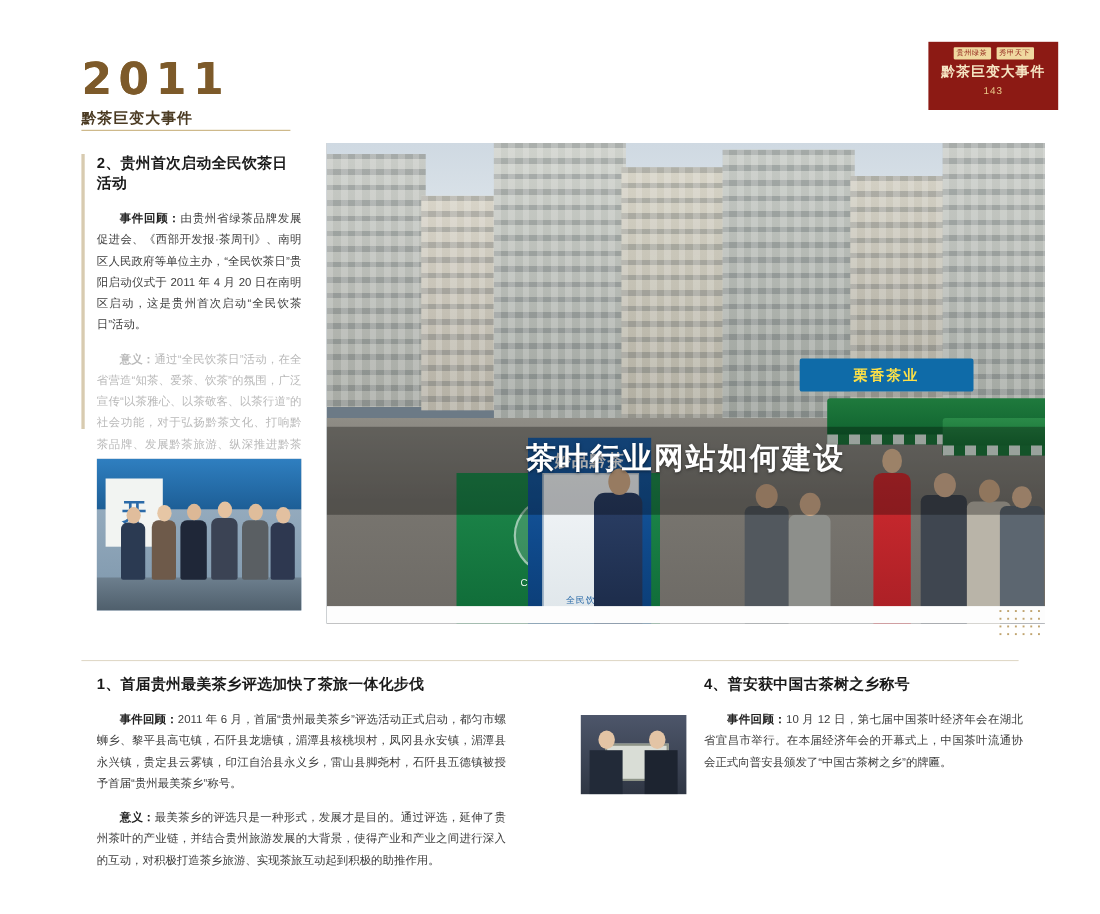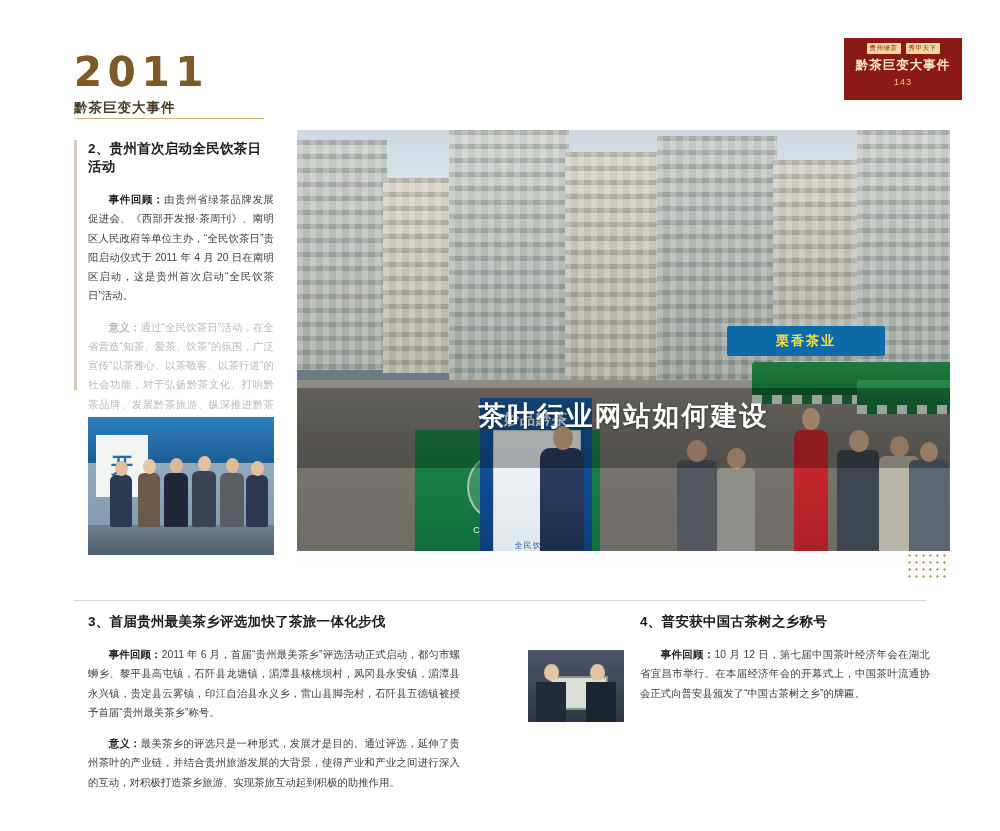--- a/index.html
+++ b/index.html
@@ -458,21 +458,21 @@
     <div class="head sh" style="left:110px; top:39px; width:13px; height:15px; background:#e4c2a0;"></div>
     <div class="sh person" style="left:132px; top:56px; width:24px; height:54px; background:#5a5f63;"></div>
     <div class="head sh" style="left:138px; top:41px; width:13px; height:15px; background:#dfbd9b;"></div>
     <div class="sh person" style="left:158px; top:58px; width:22px; height:52px; background:#2e3850;"></div>
     <div class="head sh" style="left:163px; top:44px; width:13px; height:15px; background:#e2c0a0;"></div>
   </div>
 
   <div class="divider"></div>
 
   <div class="sec3">
-    <div class="sec-title">3、首届贵州最美茶乡评选加快了茶旅一体化步伐</div>
+    <div class="sec-title">1、首届贵州最美茶乡评选加快了茶旅一体化步伐</div>
     <p class="para">
       <span class="lead">事件回顾：</span><span>2011 年 6 月，首届“贵州最美茶乡”评选活动正式启动，都匀市螺蛳乡、黎平县高屯镇，石阡县龙塘镇，湄潭县核桃坝村，凤冈县永安镇，湄潭县永兴镇，贵定县云雾镇，印江自治县永义乡，雷山县脚尧村，石阡县五德镇被授予首届“贵州最美茶乡”称号。</span>
     </p>
     <p class="para">
       <span class="lead">意义：</span><span>最美茶乡的评选只是一种形式，发展才是目的。通过评选，延伸了贵州茶叶的产业链，并结合贵州旅游发展的大背景，使得产业和产业之间进行深入的互动，对积极打造茶乡旅游、实现茶旅互动起到积极的助推作用。</span>
     </p>
   </div>
 
   <div class="photo-cert">
     <div class="cert-plaque"></div>

